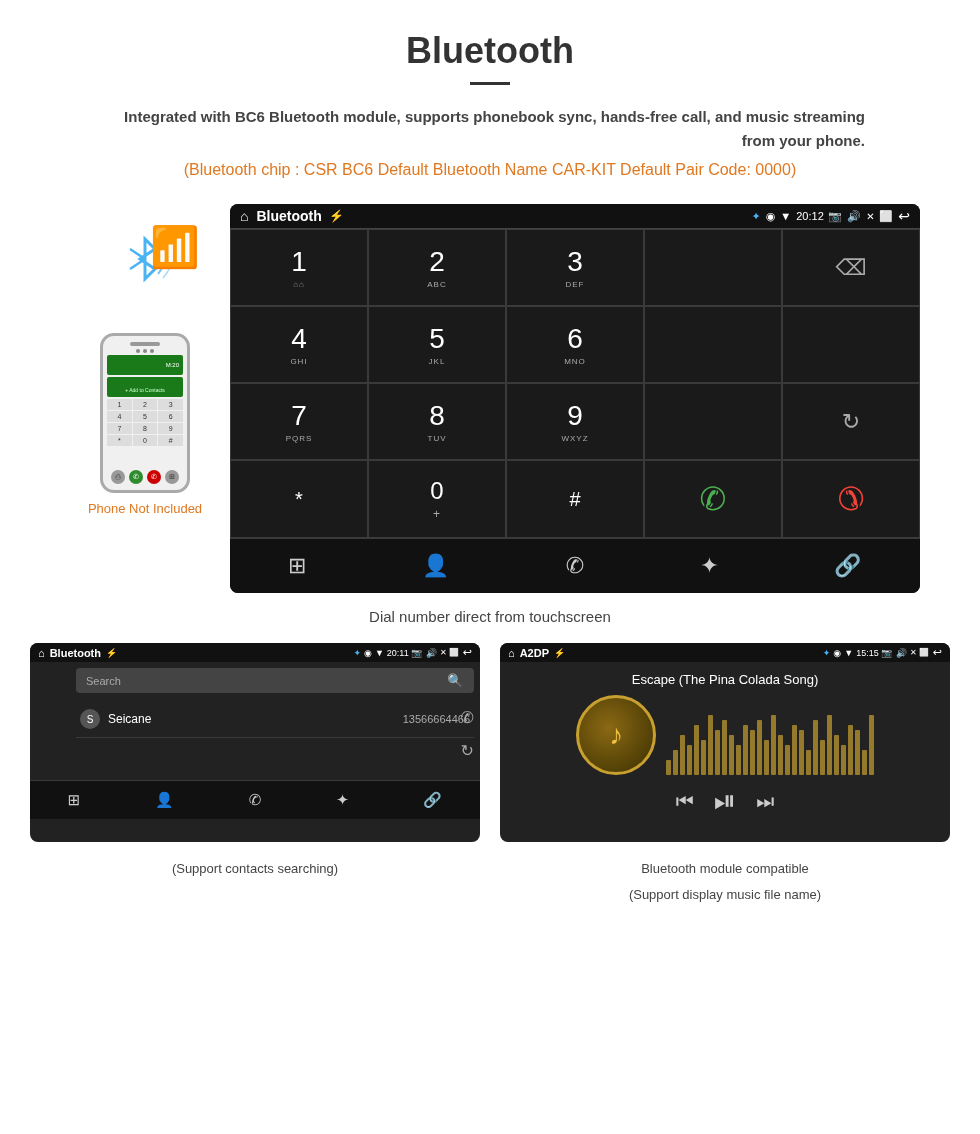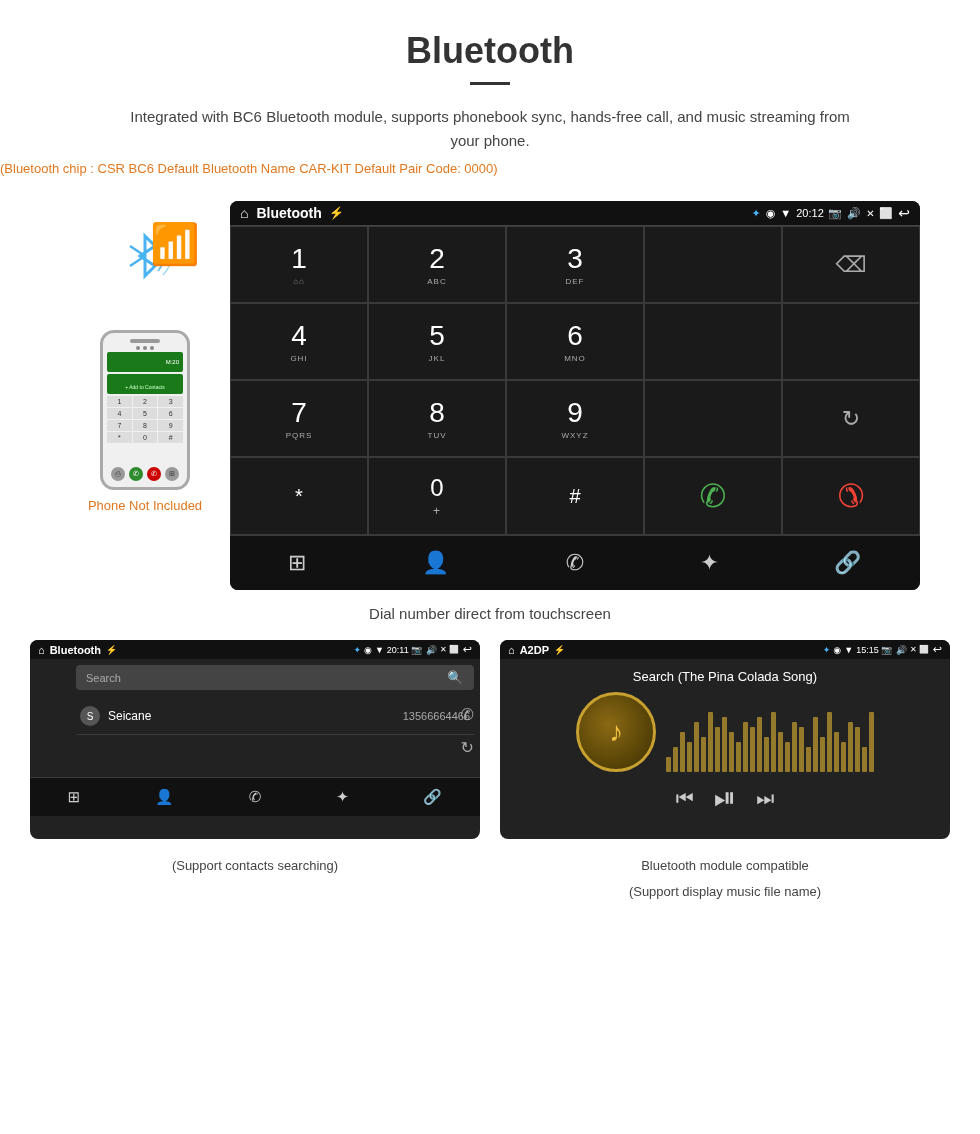--- a/index.html
+++ b/index.html
@@ -18,31 +18,32 @@
       font-weight: bold;
       padding: 30px 0 10px;
     }
     .title-underline {
       width: 40px;
       height: 3px;
       background: #333;
       margin: 0 auto 20px;
     }
     .description {
-      text-align: center;
+      text-align: right;
       font-size: 15px;
       color: #444;
       line-height: 1.6;
       max-width: 750px;
       margin: 0 auto 8px;
+      font-weight: bold;
     }
     .specs {
-      text-align: left;
+      text-align: center;
       color: #e07820;
-      font-size: 13px;
+      font-size: 16px;
       margin-bottom: 25px;
     }
 
     
     .main-section {
       display: flex;
       align-items: flex-start;
       justify-content: center;
       gap: 0;
       padding: 0 30px;
@@ -571,21 +572,21 @@
         <span style="font-size:9px;">15:15</span>
         <span style="font-size:9px;">📷</span>
         <span style="font-size:9px;">🔊</span>
         <span style="font-size:8px;">✕</span>
         <span style="font-size:8px;">⬜</span>
         <span style="font-size:11px;">↩</span>
       </div>
     </div>
 
     <div class="music-area">
-      <div class="music-song-title">Search (The Pina Colada Song)</div>
+      <div class="music-song-title">Escape (The Pina Colada Song)</div>
 
       <div class="music-center">
 
         <div class="music-album-art">
           <span style="font-size:28px; color:#f0c040;">♪</span>
         </div>
 
         <div class="music-visualizer">
           <div class="vis-bar" style="height:15px;"></div>
           <div class="vis-bar" style="height:25px;"></div>

